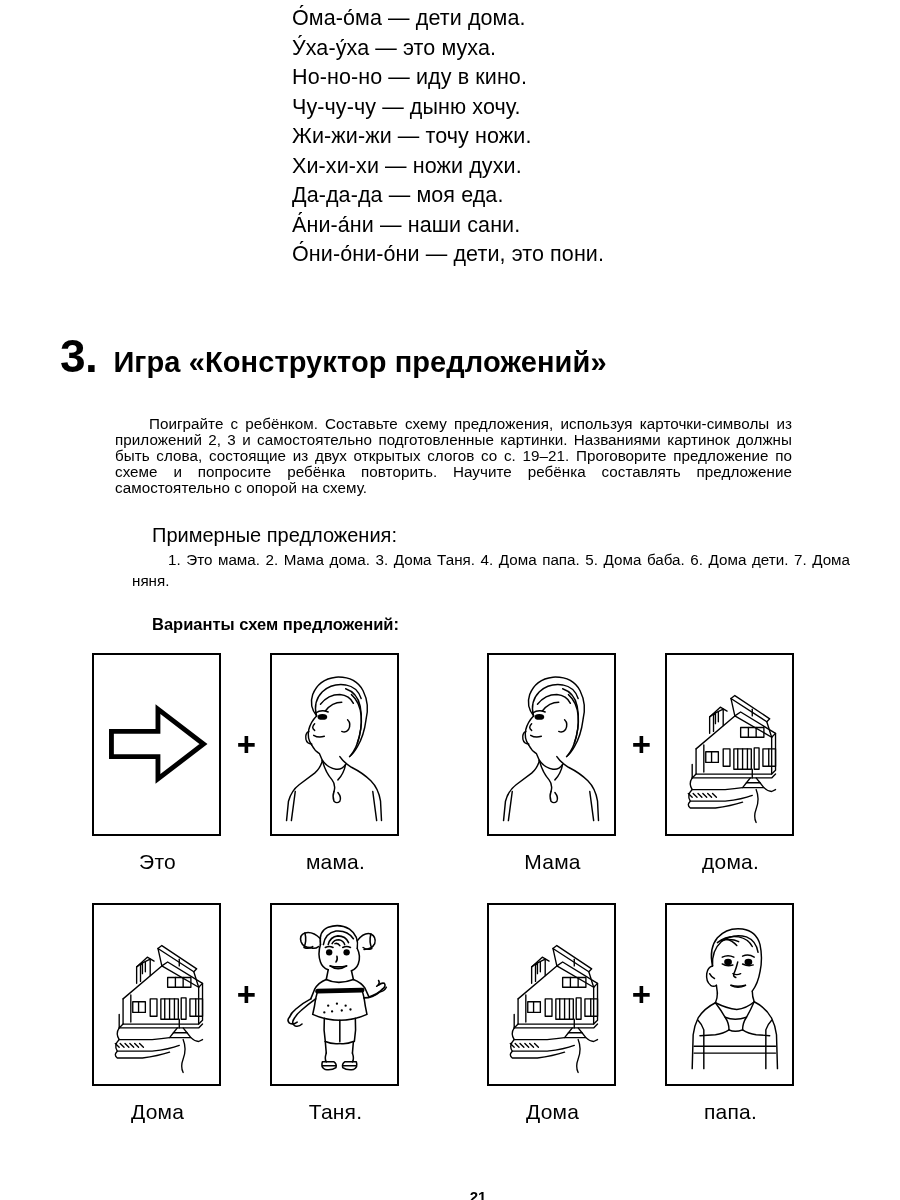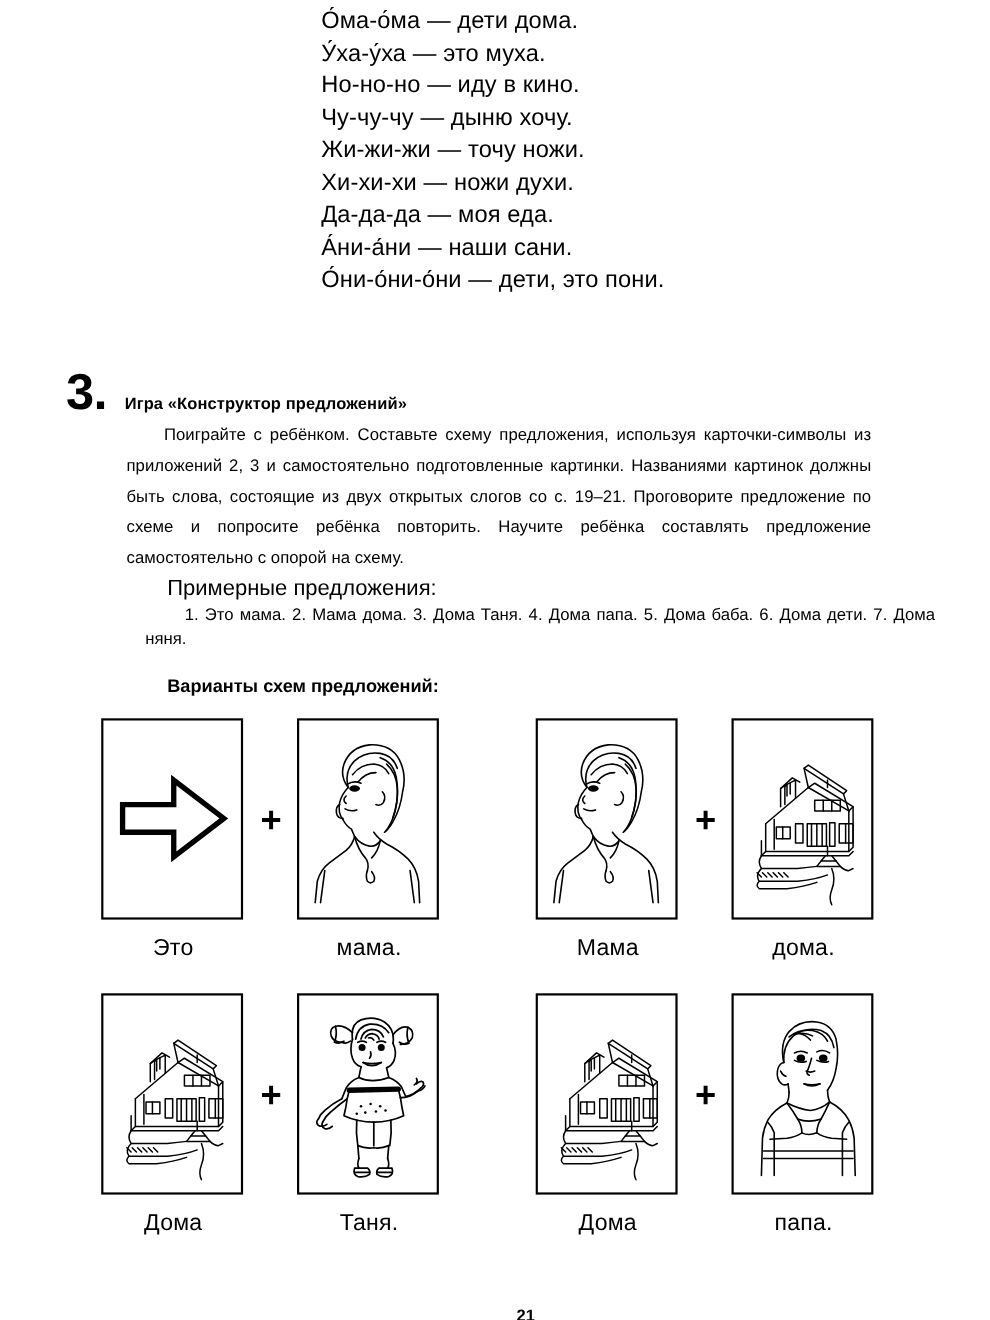--- a/index.html
+++ b/index.html
@@ -41,34 +41,34 @@
     display: flex;
     align-items: baseline;
   }
   #section-number {
     font-size: 46px;
     font-weight: bold;
     line-height: 46px;
     letter-spacing: -0.5px;
   }
   #section-title {
-    font-size: 15px;
+    font-size: 29px;
     font-weight: bold;
     margin-left: 16px;
     letter-spacing: 0.1px;
   }
 
   
   #intro-paragraph {
     position: absolute;
     left: 115px;
-    top: 382px;
+    top: 416px;
     width: 677px;
     font-size: 15.2px;
-    line-height: 28px;
+    line-height: 16px;
     text-align: justify;
     text-indent: 34px;
     letter-spacing: 0.05px;
   }
 
   
   #examples-heading {
     position: absolute;
     left: 152px;
     top: 524px;

